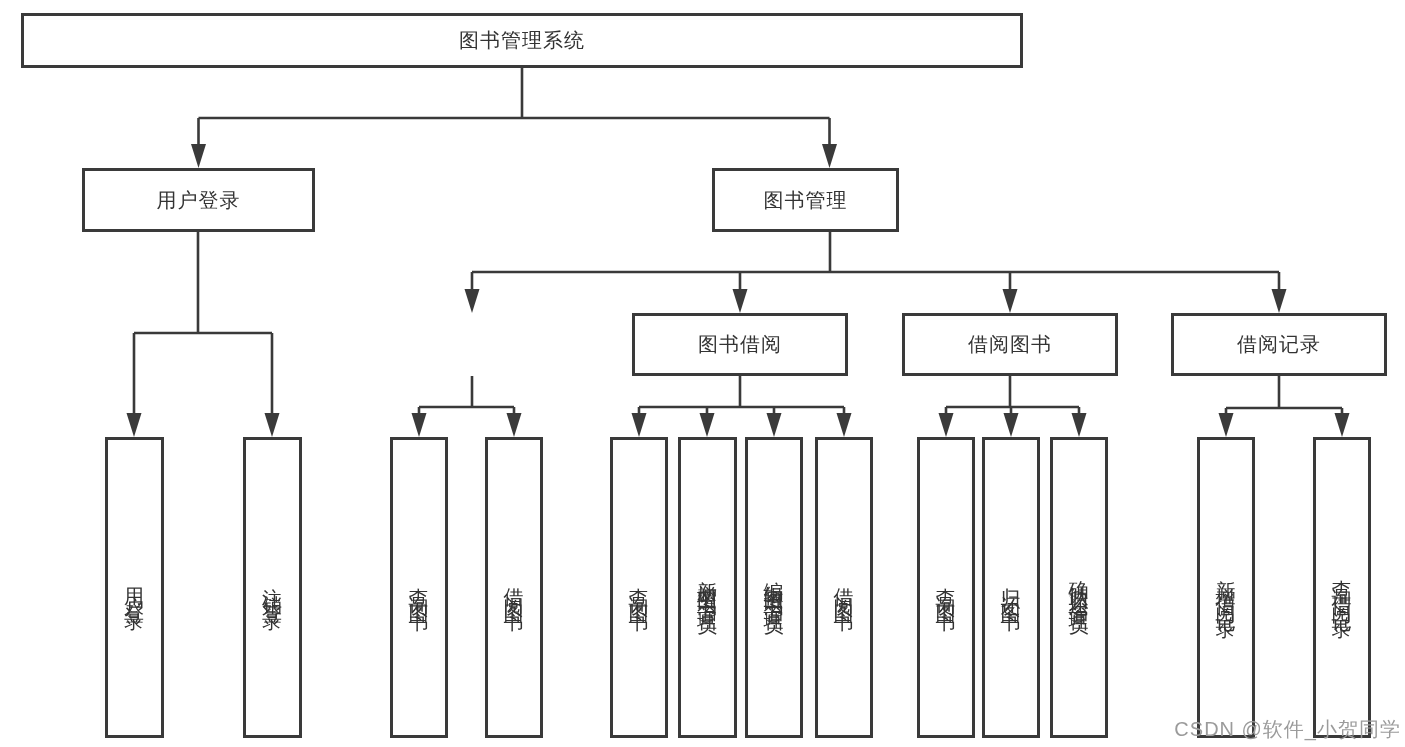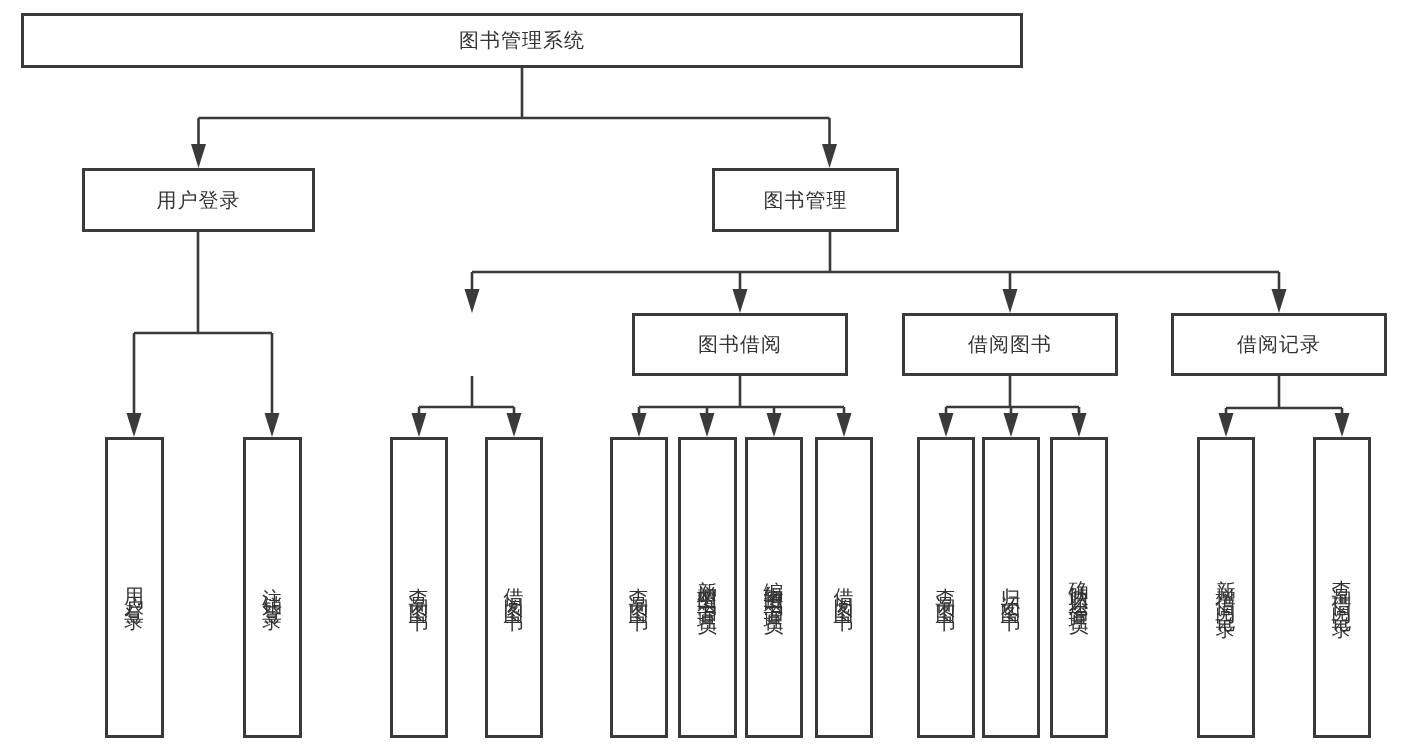--- a/index.html
+++ b/index.html
@@ -143,13 +143,14 @@
     <span class="vlabel" style="letter-spacing:5px;">确认归还（管理员）</span>
   </div>
 
   <div class="box vbox" style="left:1197px;top:437px;width:58px;height:301px;">
     <span class="vlabel">新增借阅记录</span>
   </div>
   <div class="box vbox" style="left:1313px;top:437px;width:58px;height:301px;">
     <span class="vlabel">查询借阅记录</span>
   </div>
 
+  <div id="watermark">CSDN @软件_小贺同学</div>
 </div>
 
 </body></html>

